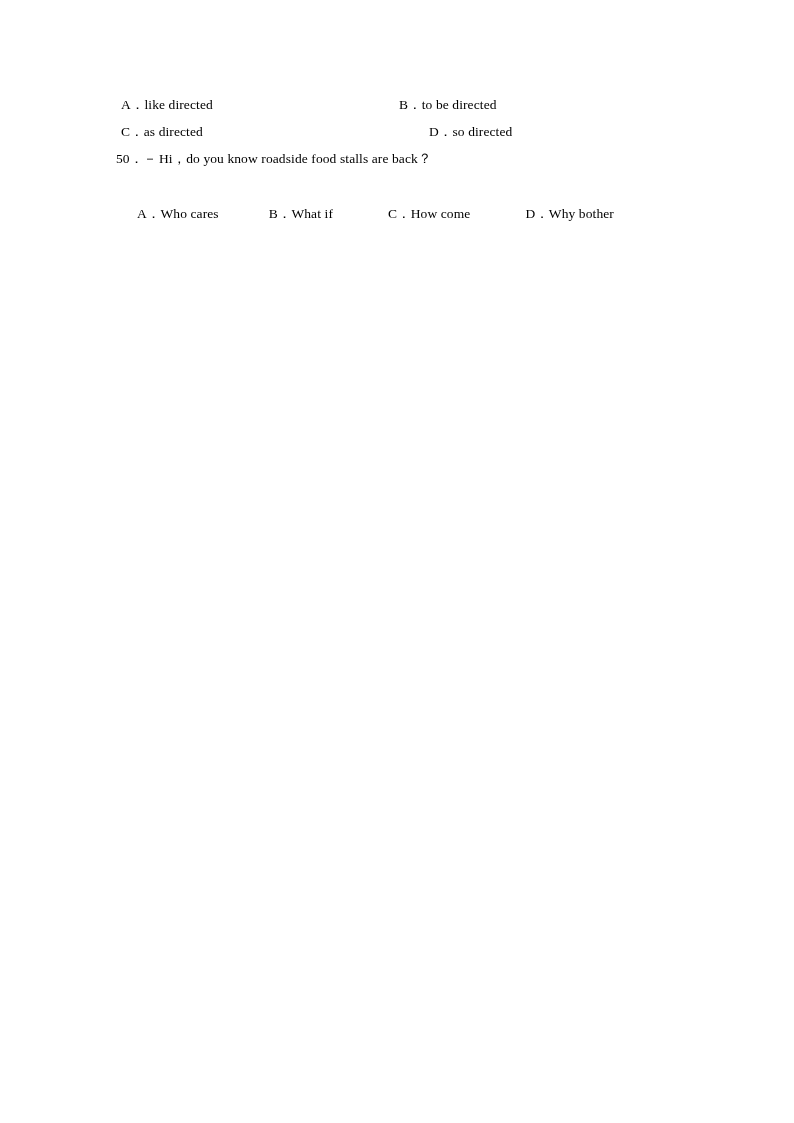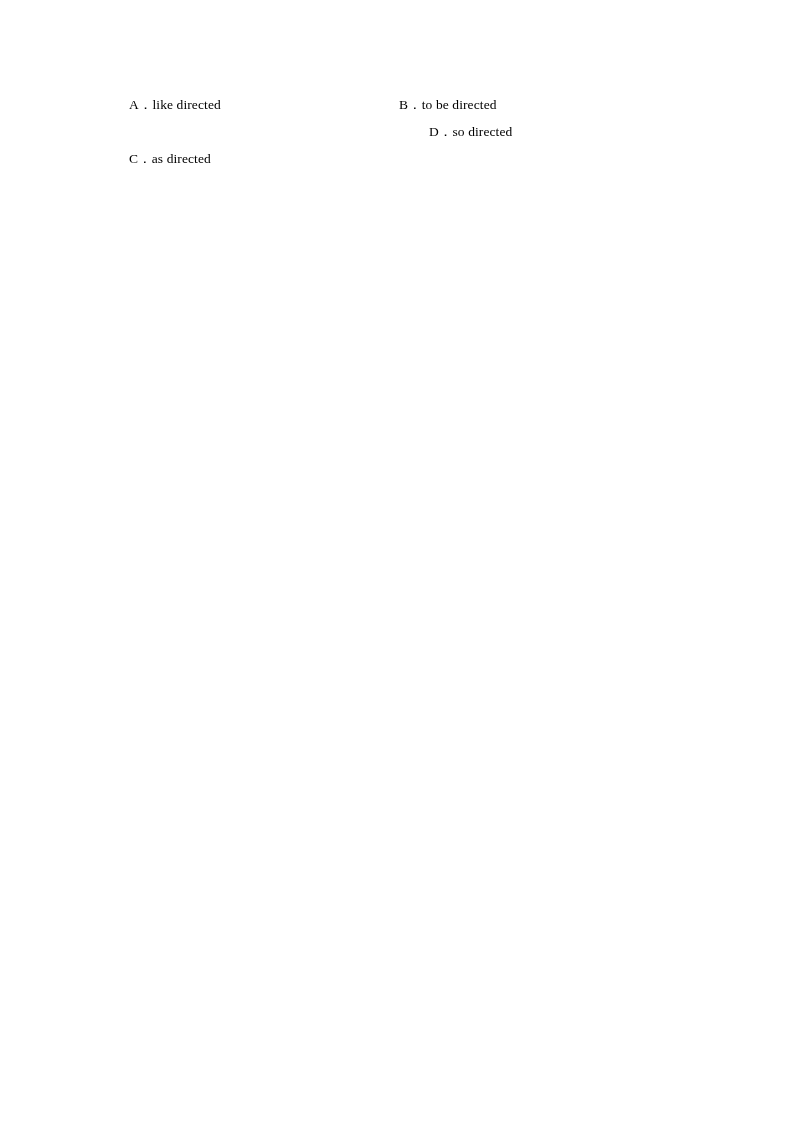--- a/index.html
+++ b/index.html
@@ -27,26 +27,26 @@
   
   .line {
     position: absolute;
     white-space: nowrap;
     font-size: 13.5px;
     line-height: 16px;
     letter-spacing: 0.1px;
   }
 
   
-  .opt-col-left  { left: 129px; }
+  .opt-col-left  { left: 121px; }
   .opt-col-right { left: 399px; }
 
   .row-a { top:  97px; }
   .row-b { top:  97px; }
-  .row-c { top: 124px; margin-top: 27px; }
+  .row-c { top: 124px; }
   .row-d { top: 124px; margin-left: 30px; }
 
   .q-number-line { left: 116px; top: 151px; }
   .q-answer-line { left: 140px; top: 179px; }
   .q-options-line{ left: 137px; top: 206px; }
 
   .opt-label {
     display: inline-block;
   }
   .opt-text {
@@ -96,16 +96,22 @@
   </div>
 
   <div class="line opt-col-left row-c">
     <span class="opt-label">C．</span><span class="opt-text">as directed</span>
   </div>
 
   <div class="line opt-col-right row-d">
     <span class="opt-label">D．</span><span class="opt-text">so directed</span>
   </div>
 
+  <div class="line q-number-line">
+    <span>50．</span><span class="dash">－</span><span>Hi，do you know roadside food stalls are back？</span>
+  </div>
 
 
+  <div class="line q-options-line">
+    <span class="inline-opt"><span>A．</span><span>Who cares</span></span><span class="inline-opt gap-b"><span>B．</span><span>What if</span></span><span class="inline-opt gap-c"><span>C．</span><span>How come</span></span><span class="inline-opt gap-d"><span>D．</span><span>Why bother</span></span>
+  </div>
 
 </div>
 
 </body></html>

